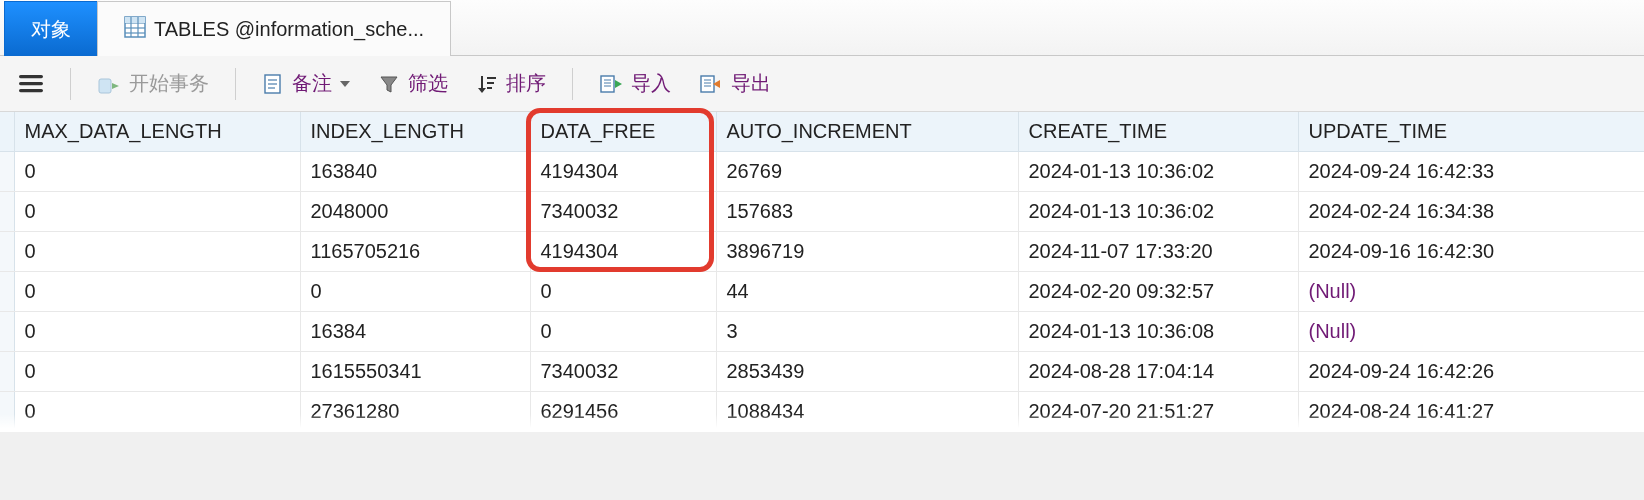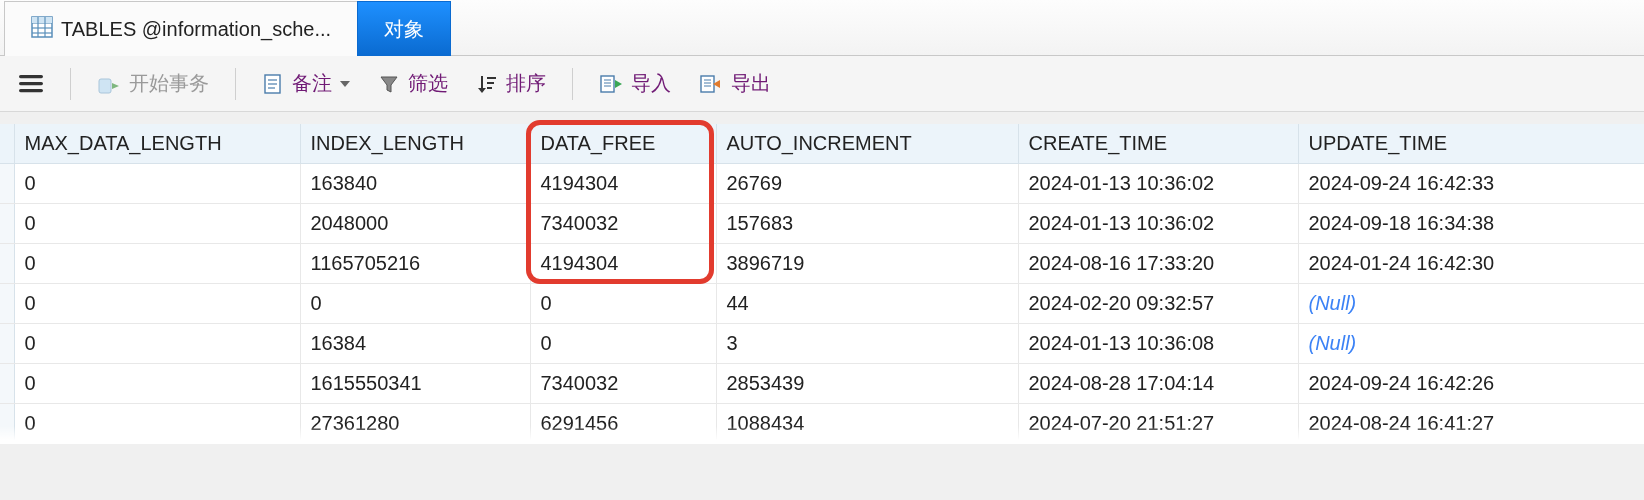--- a/index.html
+++ b/index.html
@@ -70,21 +70,20 @@
     border-right: 5px solid transparent;
     border-top: 6px solid #666;
   }
 
   
   .grid {
     width: 100%;
     table-layout: fixed;
     border-collapse: collapse;
     background: #fff;
-    margin-top: 12px;
   }
   .grid th {
     background: #ecf4fa;
     text-align: left;
     font-weight: 400;
     padding: 8px 10px;
     border-right: 1px solid #d7e2ea;
     border-bottom: 1px solid #d7e2ea;
     color: #222;
     white-space: nowrap;
@@ -95,21 +94,21 @@
     border-right: 1px solid #e8e8e8;
     border-bottom: 1px solid #e8e8e8;
     white-space: nowrap;
     overflow: hidden;
   }
   .grid td.rowhead {
     width: 14px; padding: 0;
     background: #f4f8fb;
     border-right: 1px solid #d7e2ea;
   }
-  .null { color: #3b82f6; font-style: italic; }
+  .null { color: #701a75; }
 
   
   .highlight-box {
     position: absolute;
     border: 5px solid #e23b2e;
     border-radius: 14px;
     pointer-events: none;
   }
   .tablewrap { position: relative; }
 
@@ -125,38 +124,38 @@
   
   .fade-bottom {
     position: absolute; left:0; right:0; bottom:0; height: 18px;
     background: linear-gradient(rgba(255,255,255,0), #fff 80%);
   }
 </style>
 </head>
 <body>
 
 <div class="tabbar">
+  <div class="tab active">
+    <span>对象</span>
+  </div>
   <div class="tab">
     <span>
       <svg width="22" height="22" viewBox="0 0 22 22">
         <rect x="1" y="1" width="20" height="20" fill="#fff" stroke="#5a8fba" stroke-width="1.5"></rect>
         <line x1="1" y1="7" x2="21" y2="7" stroke="#5a8fba" stroke-width="1.2"></line>
         <line x1="1" y1="12" x2="21" y2="12" stroke="#5a8fba" stroke-width="1.2"></line>
         <line x1="1" y1="17" x2="21" y2="17" stroke="#5a8fba" stroke-width="1.2"></line>
         <line x1="7" y1="1" x2="7" y2="21" stroke="#5a8fba" stroke-width="1.2"></line>
         <line x1="14" y1="1" x2="14" y2="21" stroke="#5a8fba" stroke-width="1.2"></line>
         <rect x="1" y="1" width="20" height="6" fill="#cfe4f3"></rect>
         <line x1="7" y1="1" x2="7" y2="7" stroke="#5a8fba" stroke-width="1.2"></line>
         <line x1="14" y1="1" x2="14" y2="7" stroke="#5a8fba" stroke-width="1.2"></line>
       </svg>
     </span>
     <span>TABLES @information_sche...</span>
-  </div>
-  <div class="tab active">
-    <span>对象</span>
   </div>
 </div>
 
 <div class="toolbar">
   <div class="tbtn">
     <svg width="26" height="22" viewBox="0 0 26 22">
       <rect x="1" y="2" width="24" height="3.2" rx="1.6" fill="#333"></rect>
       <rect x="1" y="9" width="24" height="3.2" rx="1.6" fill="#333"></rect>
       <rect x="1" y="16" width="24" height="3.2" rx="1.6" fill="#333"></rect>
     </svg>
@@ -258,30 +257,30 @@
           <td>2024-01-13 10:36:02</td>
           <td>2024-09-24 16:42:33</td>
         </tr>
         <tr>
           <td class="rowhead"></td>
           <td>0</td>
           <td>2048000</td>
           <td>7340032</td>
           <td>157683</td>
           <td>2024-01-13 10:36:02</td>
-          <td>2024-09-18 16:34:38</td>
+          <td>2024-02-24 16:34:38</td>
         </tr>
         <tr>
           <td class="rowhead"></td>
           <td>0</td>
           <td>1165705216</td>
           <td>4194304</td>
           <td>3896719</td>
-          <td>2024-08-16 17:33:20</td>
-          <td>2024-01-24 16:42:30</td>
+          <td>2024-11-07 17:33:20</td>
+          <td>2024-09-16 16:42:30</td>
         </tr>
         <tr>
           <td class="rowhead"></td>
           <td>0</td>
           <td>0</td>
           <td>0</td>
           <td>44</td>
           <td>2024-02-20 09:32:57</td>
           <td class="null">(Null)</td>
         </tr>

